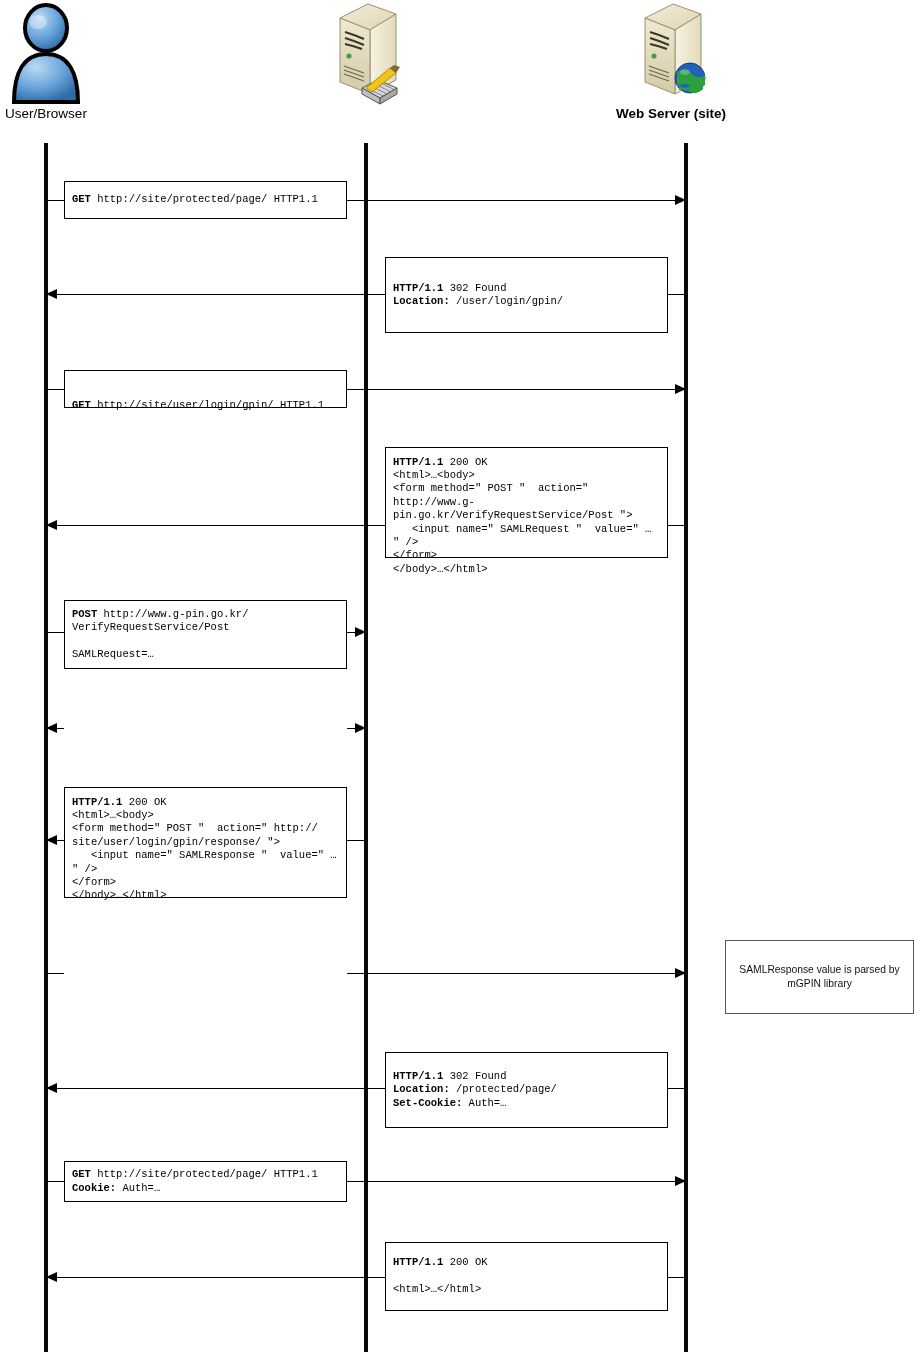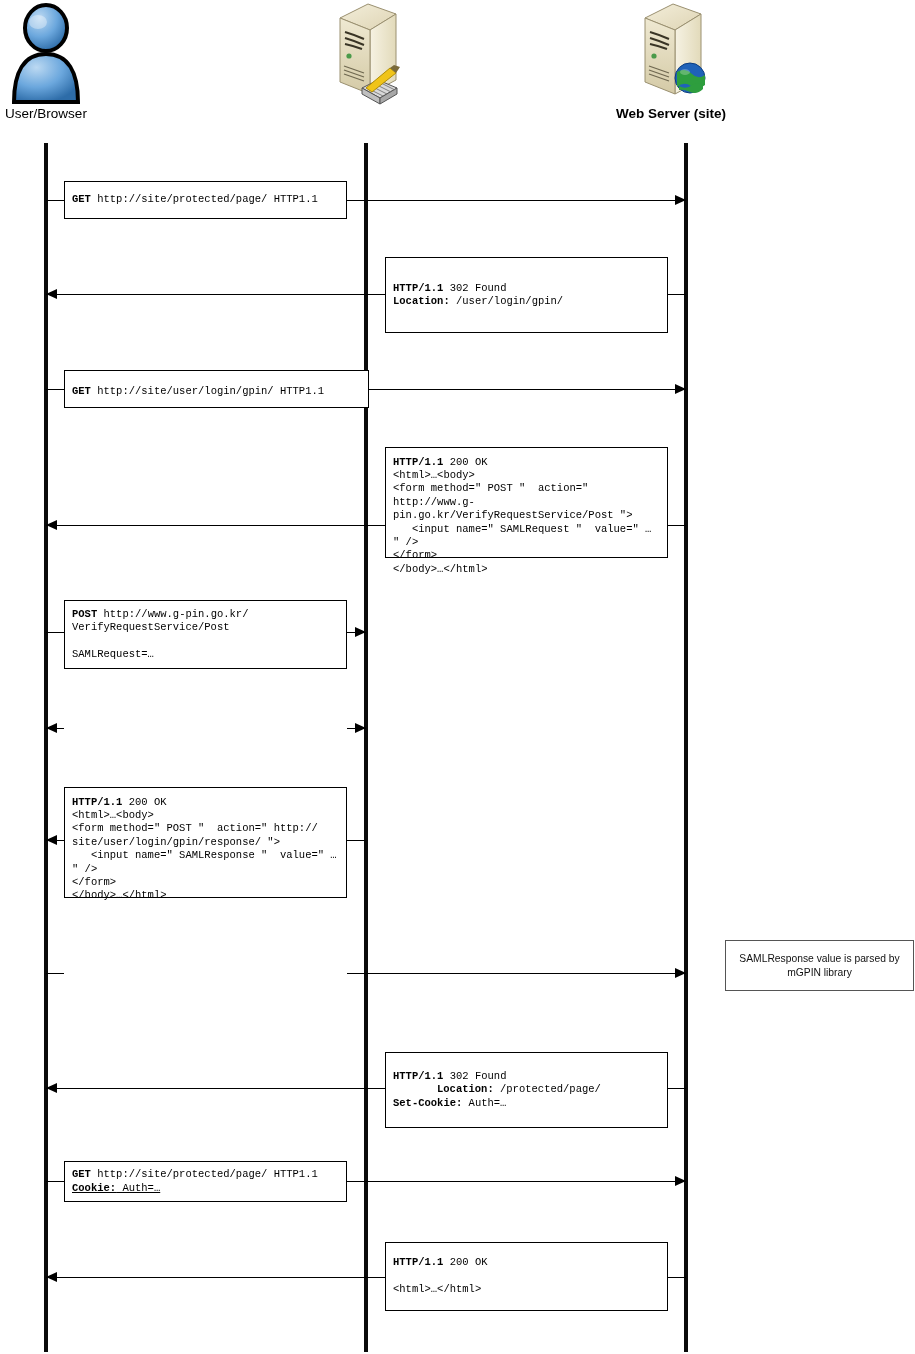--- a/index.html
+++ b/index.html
@@ -225,21 +225,21 @@
     <div class="arrow-head right" style="top: 195px; left: 675px;"></div>
     <div class="arrow-line" style="left: 46px; width: 18px; top: 200px;"></div>
     <div class="msgbox" style="left: 64px; top: 181px; width: 283px; height: 38px; border-color: rgb(0, 0, 0); padding-top: 11.3px;"><div><div style="min-height: 13.4px;"><b>GET</b><span> http://site/protected/page/ HTTP1.1</span></div></div></div>
     <div class="arrow-line" style="left: 46px; width: 339px; top: 294px;"></div>
     <div class="arrow-head left" style="top: 289px; left: 46px;"></div>
     <div class="arrow-line" style="left: 668px; width: 18px; top: 294px;"></div>
     <div class="msgbox" style="left: 385px; top: 257px; width: 283px; height: 76px; border-color: rgb(0, 0, 0); padding-top: 23.6px;"><div><div style="min-height: 13.4px;"><b>HTTP/1.1</b><span> 302 Found</span></div><div style="min-height: 13.4px;"><b>Location:</b><span> /user/login/gpin/</span></div></div></div>
     <div class="arrow-line" style="left: 347px; width: 339px; top: 389px;"></div>
     <div class="arrow-head right" style="top: 384px; left: 675px;"></div>
     <div class="arrow-line" style="left: 46px; width: 18px; top: 389px;"></div>
-    <div class="msgbox" style="left: 64px; top: 370px; width: 305px; height: 38px; border-color: rgb(0, 0, 0); padding-top: 14px;"><div><div style="min-height: 13.4px;"><b>GET</b><span> http://site/user/login/gpin/ HTTP1.1</span></div></div></div>
+    <div class="msgbox" style="left: 64px; top: 370px; width: 283px; height: 38px; border-color: rgb(0, 0, 0); padding-top: 28px;"><div><div style="min-height: 13.4px;"><b>GET</b><span> http://site/user/login/gpin/ HTTP1.1</span></div></div></div>
     <div class="arrow-line" style="left: 46px; width: 339px; top: 525px;"></div>
     <div class="arrow-head left" style="top: 520px; left: 46px;"></div>
     <div class="arrow-line" style="left: 668px; width: 18px; top: 525px;"></div>
     <div class="msgbox" style="left: 385px; top: 447px; width: 283px; height: 111px; border-color: rgb(0, 0, 0); padding-top: 7.6px;"><div><div style="min-height: 13.4px;"><b>HTTP/1.1</b><span> 200 OK</span></div><div style="min-height: 13.4px;"><span>&lt;html&gt;…&lt;body&gt;</span></div><div style="min-height: 13.4px;"><span>&lt;form method=" POST "  action=" http://www.g-</span></div><div style="min-height: 13.4px;"><span>pin.go.kr/VerifyRequestService/Post "&gt;</span></div><div style="min-height: 13.4px;"><span>   &lt;input name=" SAMLRequest "  value=" … " /&gt;</span></div><div style="min-height: 13.4px;"><span>&lt;/form&gt;</span></div><div style="min-height: 13.4px;"><span>&lt;/body&gt;…&lt;/html&gt;</span></div></div></div>
     <div class="arrow-line" style="left: 347px; width: 19px; top: 632px;"></div>
     <div class="arrow-head right" style="top: 627px; left: 355px;"></div>
     <div class="arrow-line" style="left: 46px; width: 18px; top: 632px;"></div>
     <div class="msgbox" style="left: 64px; top: 600px; width: 283px; height: 69px; border-color: rgb(0, 0, 0); padding-top: 6.7px;"><div><div style="min-height: 13.4px;"><b>POST</b><span> http://www.g-pin.go.kr/</span></div><div style="min-height: 13.4px;"><span>VerifyRequestService/Post</span></div><div style="min-height: 13.4px;"><span></span></div><div style="min-height: 13.4px;"><span>SAMLRequest=…</span></div></div></div>
     <div class="arrow-line" style="left: 46px; width: 18px; top: 728px;"></div>
     <div class="arrow-head left" style="top: 723px; left: 46px;"></div>
@@ -248,25 +248,25 @@
     <div class="arrow-line" style="left: 46px; width: 18px; top: 840px;"></div>
     <div class="arrow-head left" style="top: 835px; left: 46px;"></div>
     <div class="arrow-line" style="left: 347px; width: 19px; top: 840px;"></div>
     <div class="msgbox" style="left: 64px; top: 787px; width: 283px; height: 111px; border-color: rgb(0, 0, 0); padding-top: 7.6px;"><div><div style="min-height: 13.4px;"><b>HTTP/1.1</b><span> 200 OK</span></div><div style="min-height: 13.4px;"><span>&lt;html&gt;…&lt;body&gt;</span></div><div style="min-height: 13.4px;"><span>&lt;form method=" POST "  action=" http://</span></div><div style="min-height: 13.4px;"><span>site/user/login/gpin/response/ "&gt;</span></div><div style="min-height: 13.4px;"><span>   &lt;input name=" SAMLResponse "  value=" … " /&gt;</span></div><div style="min-height: 13.4px;"><span>&lt;/form&gt;</span></div><div style="min-height: 13.4px;"><span>&lt;/body&gt;…&lt;/html&gt;</span></div></div></div>
     <div class="arrow-line" style="left: 347px; width: 339px; top: 973px;"></div>
     <div class="arrow-head right" style="top: 968px; left: 675px;"></div>
     <div class="arrow-line" style="left: 46px; width: 18px; top: 973px;"></div>
     <div class="arrow-line" style="left: 46px; width: 339px; top: 1088px;"></div>
     <div class="arrow-head left" style="top: 1083px; left: 46px;"></div>
     <div class="arrow-line" style="left: 668px; width: 18px; top: 1088px;"></div>
-    <div class="msgbox" style="left: 385px; top: 1052px; width: 283px; height: 76px; border-color: rgb(0, 0, 0); padding-top: 16.9px;"><div><div style="min-height: 13.4px;"><b>HTTP/1.1</b><span> 302 Found</span></div><div style="min-height: 13.4px; margin-left: 44px;"><b>Location:</b><span> /protected/page/</span></div><div style="min-height: 13.4px;"><b>Set-Cookie:</b><span> Auth=…</span></div></div></div>
+    <div class="msgbox" style="left: 385px; top: 1052px; width: 283px; height: 76px; border-color: rgb(0, 0, 0); padding-top: 16.9px;"><div><div style="min-height: 13.4px;"><b>HTTP/1.1</b><span> 302 Found</span></div><div style="min-height: 13.4px;"><b>Location:</b><span> /protected/page/</span></div><div style="min-height: 13.4px;"><b>Set-Cookie:</b><span> Auth=…</span></div></div></div>
     <div class="arrow-line" style="left: 347px; width: 339px; top: 1181px;"></div>
     <div class="arrow-head right" style="top: 1176px; left: 675px;"></div>
     <div class="arrow-line" style="left: 46px; width: 18px; top: 1181px;"></div>
-    <div class="msgbox" style="left: 64px; top: 1161px; width: 283px; height: 41px; border-color: rgb(0, 0, 0); padding-top: 6.1px;"><div><div style="min-height: 13.4px;"><b>GET</b><span> http://site/protected/page/ HTTP1.1</span></div><div style="min-height: 13.4px; text-decoration: underline;"><b>Cookie:</b><span> Auth=…</span></div></div></div>
+    <div class="msgbox" style="left: 64px; top: 1161px; width: 283px; height: 41px; border-color: rgb(0, 0, 0); padding-top: 6.1px;"><div><div style="min-height: 13.4px;"><b>GET</b><span> http://site/protected/page/ HTTP1.1</span></div><div style="min-height: 13.4px;"><b>Cookie:</b><span> Auth=…</span></div></div></div>
     <div class="arrow-line" style="left: 46px; width: 339px; top: 1277px;"></div>
     <div class="arrow-head left" style="top: 1272px; left: 46px;"></div>
     <div class="arrow-line" style="left: 668px; width: 18px; top: 1277px;"></div>
     <div class="msgbox" style="left: 385px; top: 1242px; width: 283px; height: 69px; border-color: rgb(0, 0, 0); padding-top: 13.4px;"><div><div style="min-height: 13.4px;"><b>HTTP/1.1</b><span> 200 OK</span></div><div style="min-height: 13.4px;"><span></span></div><div style="min-height: 13.4px;"><span>&lt;html&gt;…&lt;/html&gt;</span></div></div></div>
-    <div class="notebox" style="left: 725px; top: 940px; width: 189px; height: 51px; border-color: rgb(85, 85, 85);">
+    <div class="notebox" style="left: 725px; top: 940px; width: 189px; height: 74px; border-color: rgb(85, 85, 85);">
       <span>SAMLResponse value is parsed by mGPIN library</span>
     </div>
   </div>
 
 </body></html>

